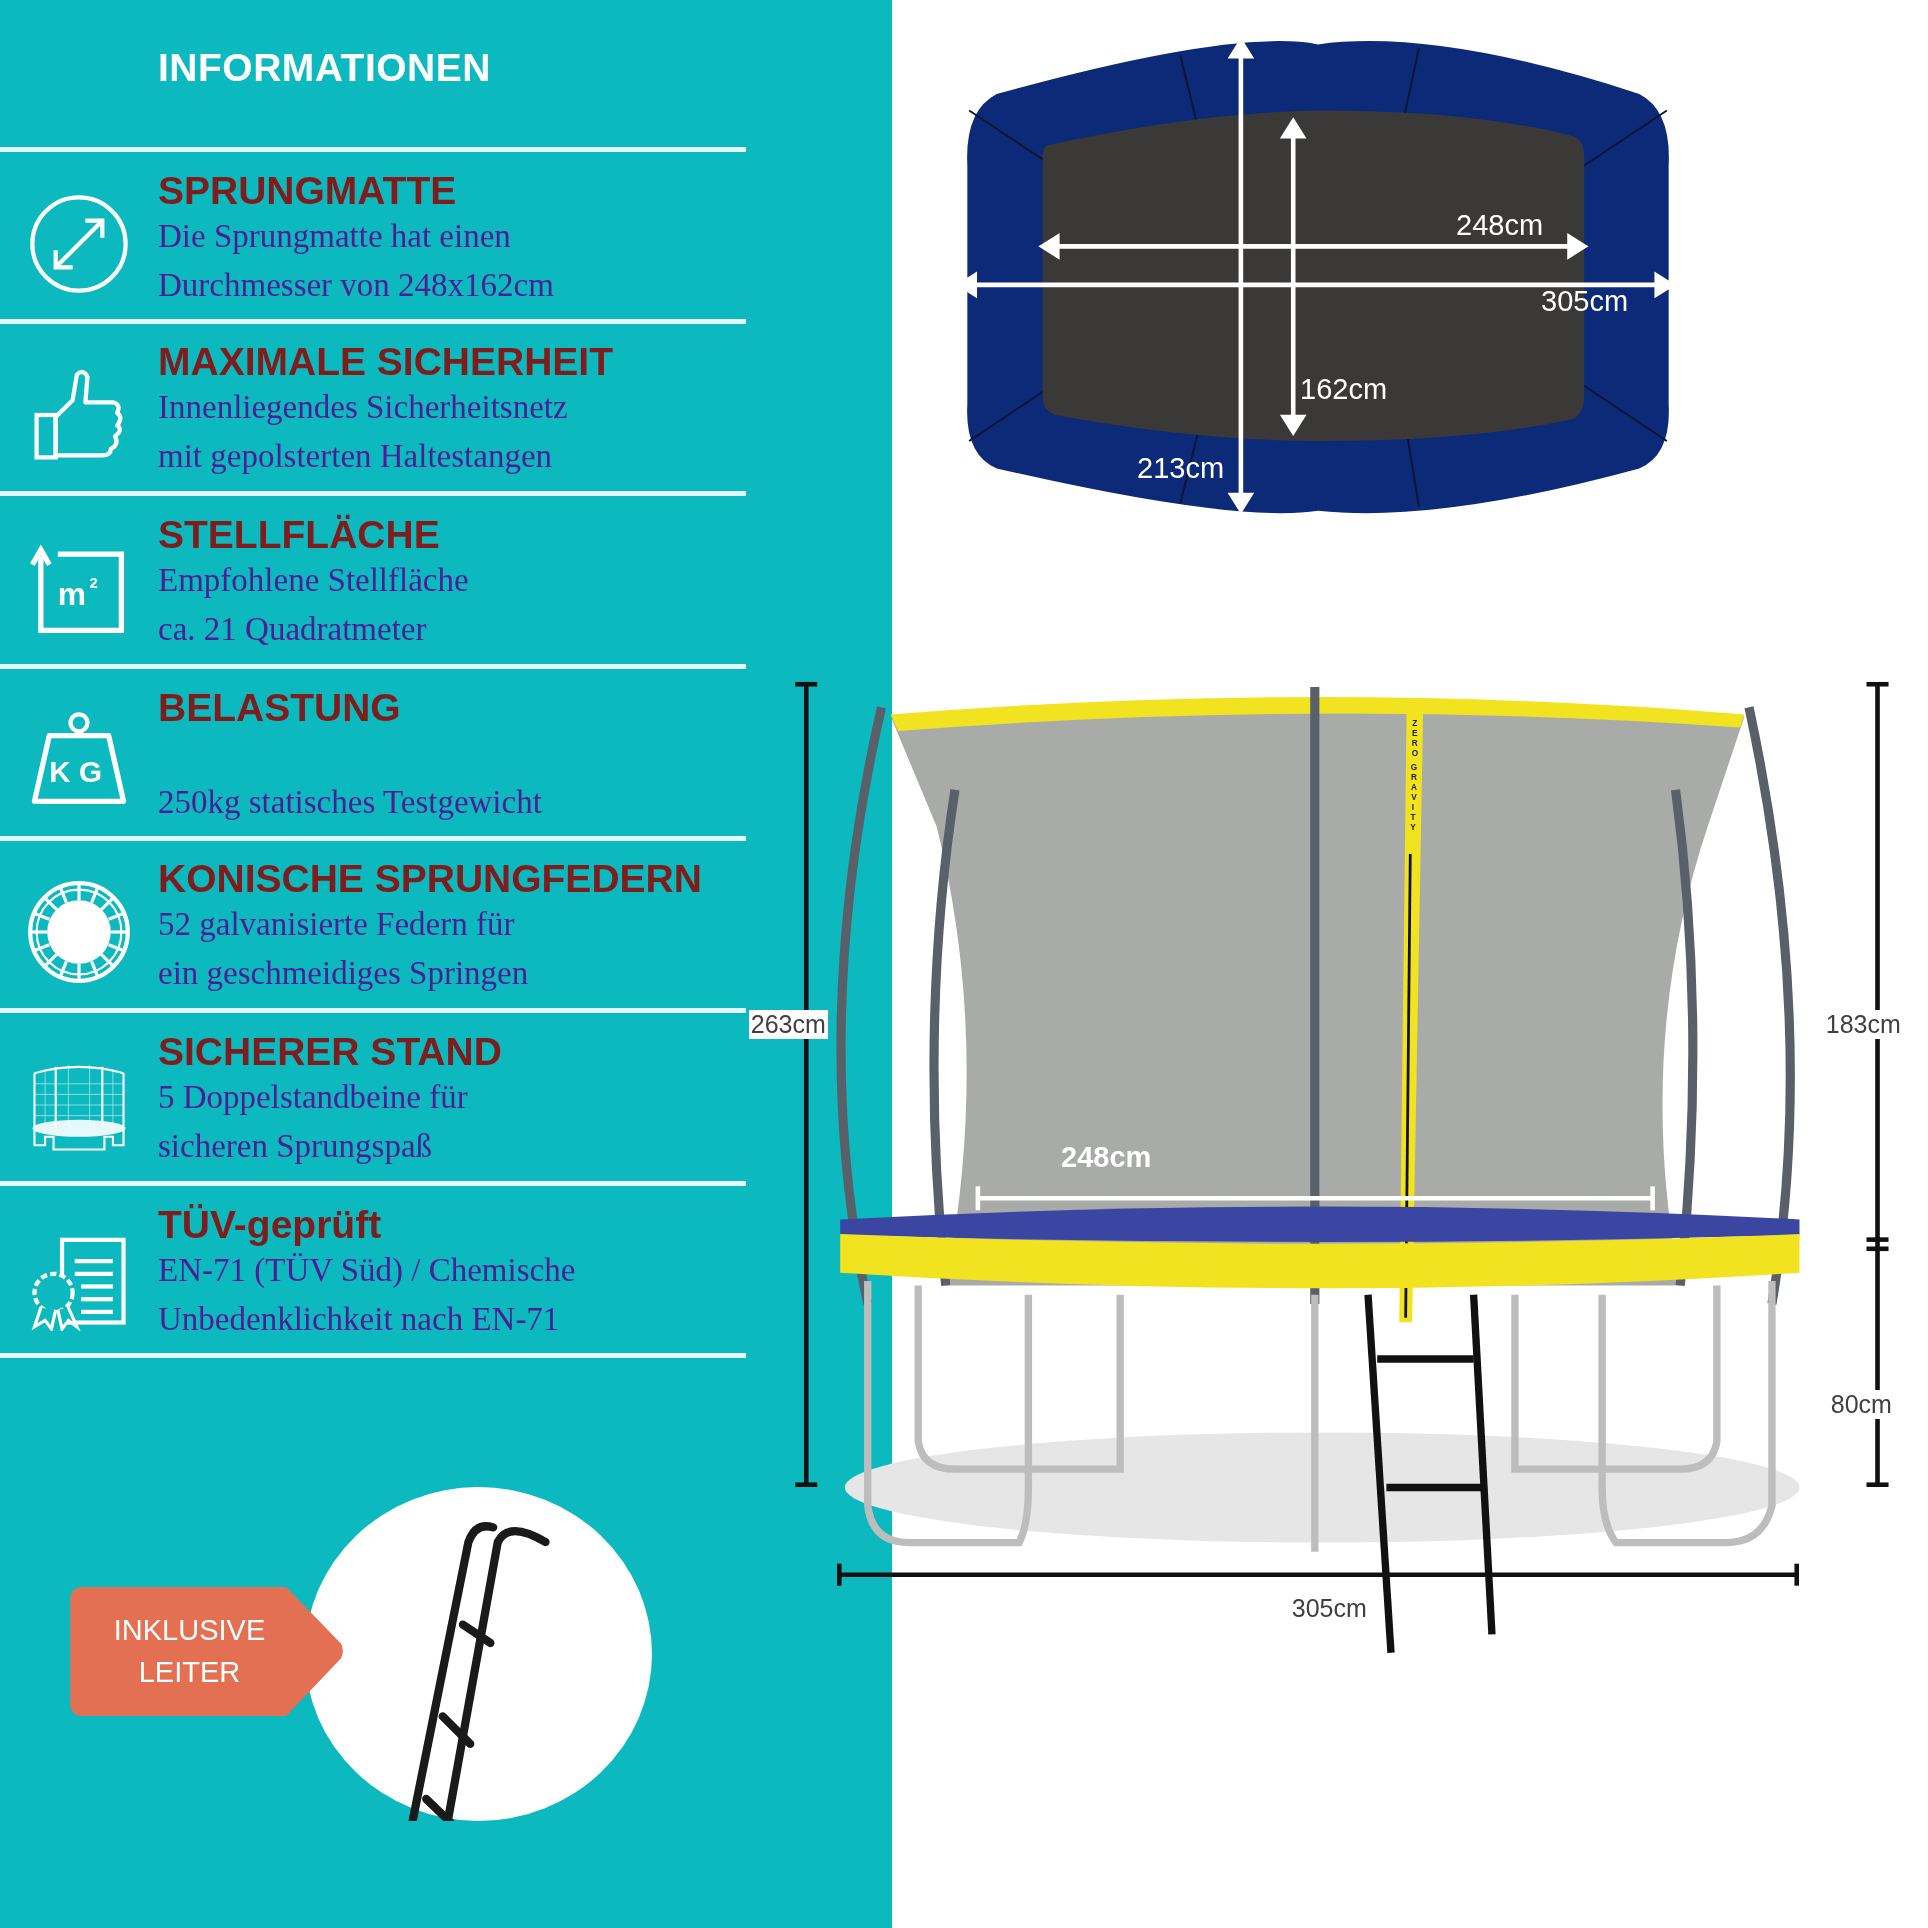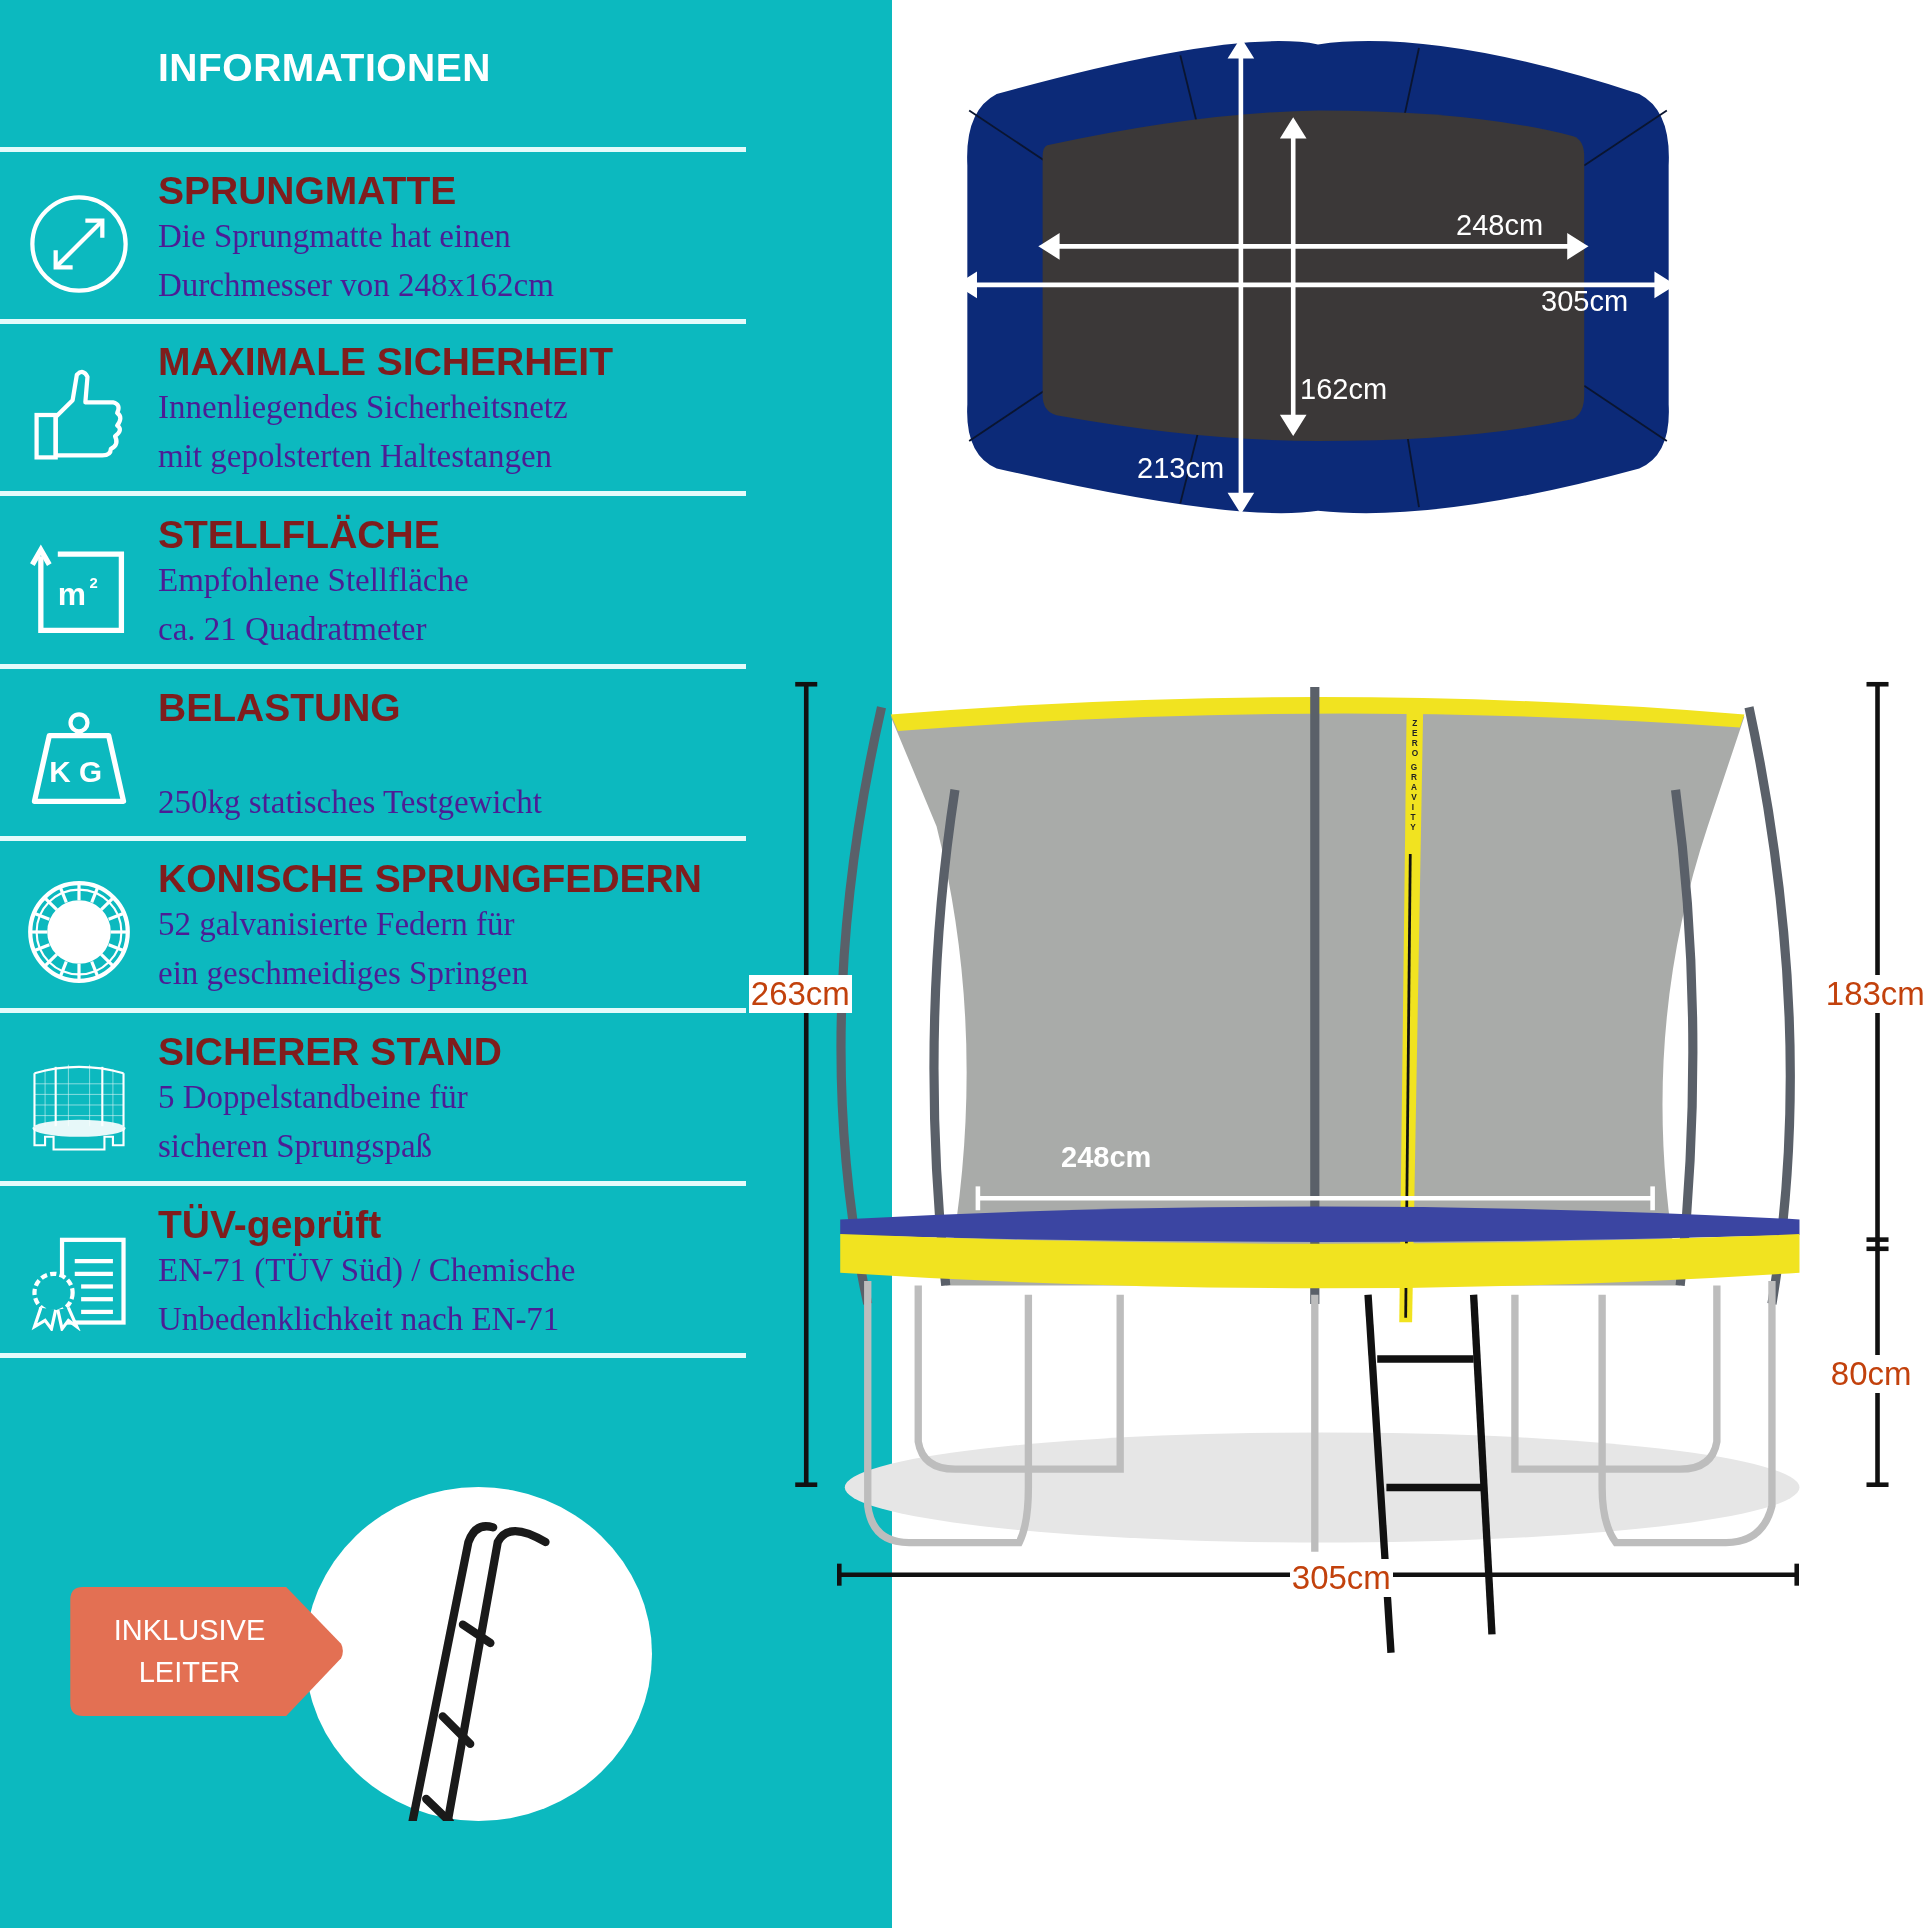--- a/index.html
+++ b/index.html
@@ -9,21 +9,21 @@
   .divider{position:absolute;left:0;width:746px;height:4.6px;background:#e4fbfb;}
   .row{position:absolute;left:0;width:746px;height:168px;}
   .row .icon{position:absolute;left:26px;top:39px;width:106px;height:106px;}
   .row .head{position:absolute;left:158px;top:16.5px;color:#7f1d1d;font-weight:700;font-size:39px;white-space:nowrap;}
   .row .line{position:absolute;left:158px;color:#4c1d95;font-size:33px;white-space:nowrap;font-family:Liberation Serif, serif;}
   .row .l1{top:66px;}
   .row .l2{top:115px;}
   .circle{position:absolute;left:305px;top:1487px;width:347px;height:334px;border-radius:50%;background:#fff;}
   .badge{position:absolute;left:70px;top:1587px;width:275px;height:129px;}
   .badge-text{position:absolute;left:70px;top:1609px;width:239px;text-align:center;color:#fff;font-weight:400;font-size:29px;line-height:42px;}
-  .dimlabel{position:absolute;color:#c2410c;font-size:33px;background:#fff;padding:0 1.8px;white-space:nowrap;}
+  .dimlabel{position:absolute;color:#404040;font-size:25px;background:#fff;padding:0 1.8px;white-space:nowrap;margin-top:35px;}
   .dimwhite{position:absolute;color:#fff;font-size:29px;white-space:nowrap;}
 </style>
 </head>
 <body>
 
 <div class="left">
   <div class="title">INFORMATIONEN</div>
 
   <div class="divider" style="top:147px"></div>
   <div class="divider" style="top:319px"></div>

